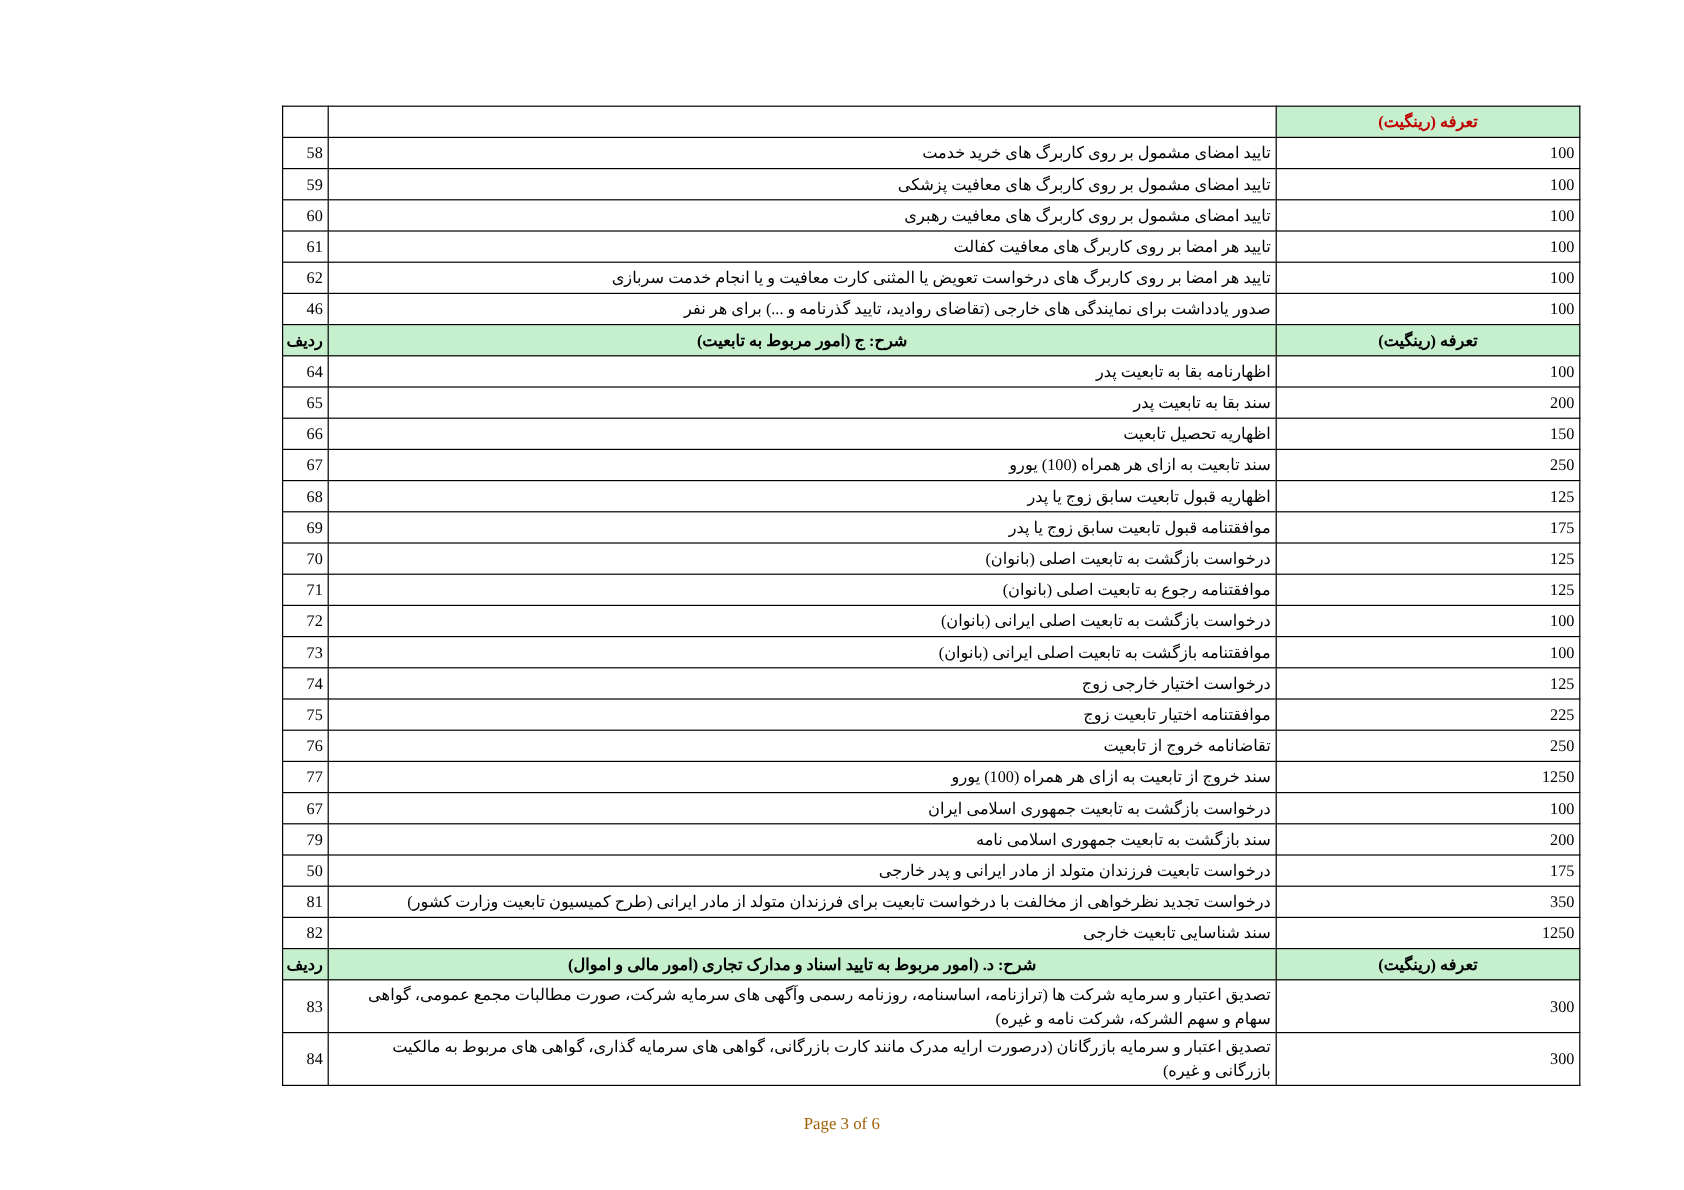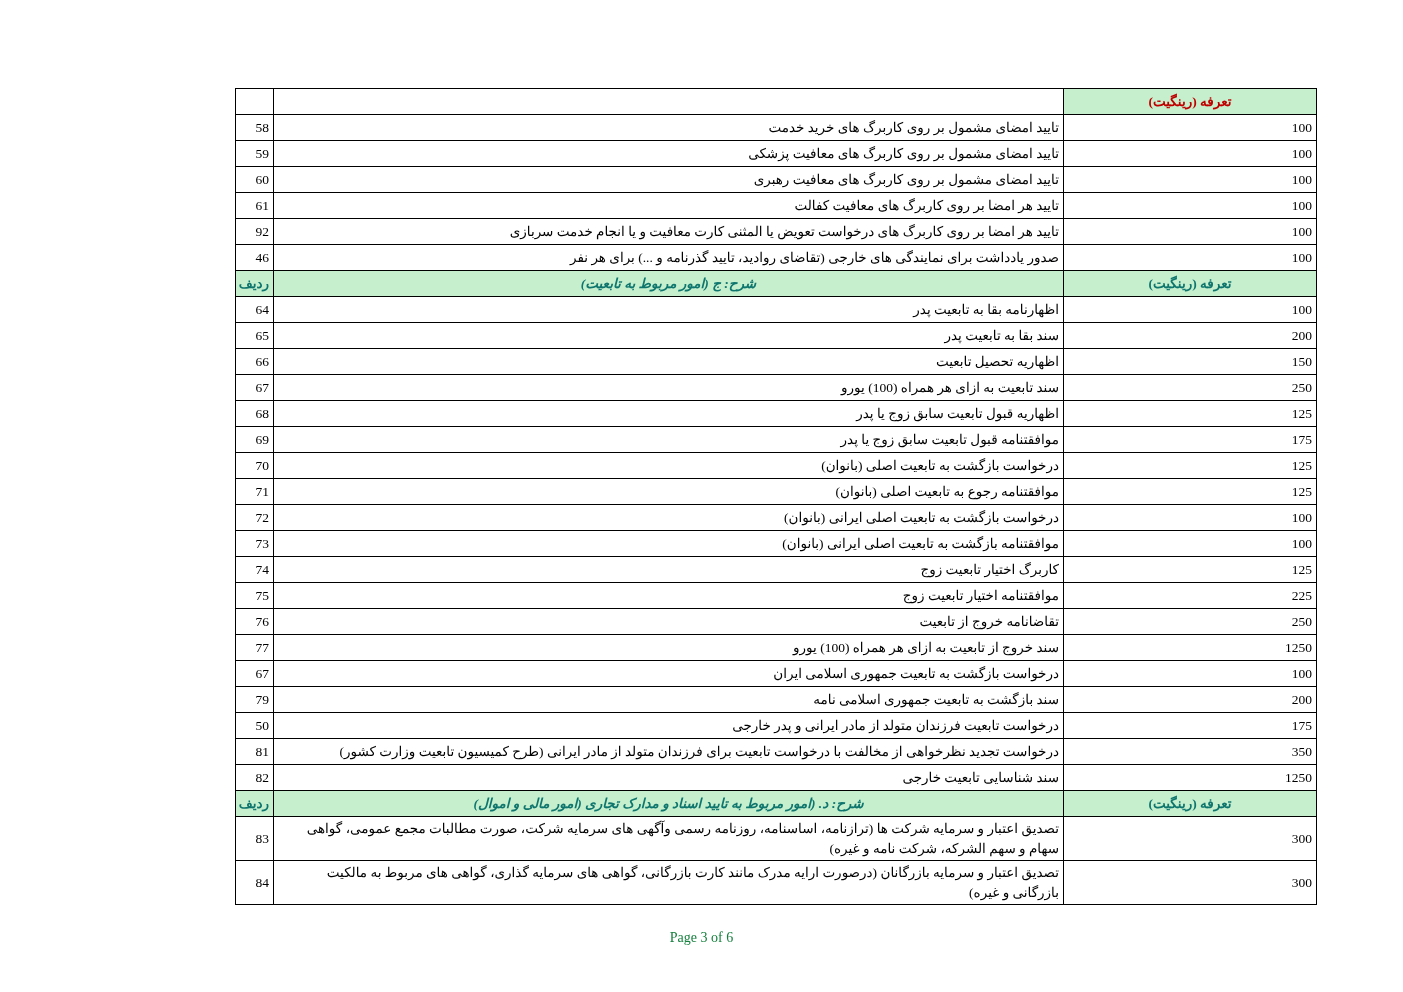--- a/index.html
+++ b/index.html
@@ -55,24 +55,24 @@
   }
   td.c-fee {
     text-align: right;
     font-size: 13.5px;
   }
 
   
   tr.section td {
     background: #c6efce;
     font-weight: bold;
-    color: #0f766e;
+    color: #000000;
     text-align: center;
   }
-  tr.section td.c-desc { text-align: center; font-style: italic; }
+  tr.section td.c-desc { text-align: center; }
 
   tr.toprow td.c-fee {
     background: #c6efce;
     font-weight: bold;
     color: #c00000;
     text-align: center;
   }
   tr.toprow td.c-desc, tr.toprow td.c-row {
     background: #ffffff;
   }
@@ -86,21 +86,21 @@
   }
 
   .footer {
     position: absolute;
     left: 0;
     right: 0;
     top: 930px;
     text-align: center;
     font-size: 14px;
     font-family: "Liberation Serif", serif;
-    color: #15803d;
+    color: #a16207;
     direction: ltr;
   }
 </style>
 </head>
 <body>
 
 <div class="page">
   <div class="sheet">
     <table class="fee-table">
       <colgroup>
@@ -130,21 +130,21 @@
             <td class="c-row">60</td>
           </tr>
           <tr>
             <td class="c-fee">100</td>
             <td class="c-desc">تایید هر امضا بر روی کاربرگ های معافیت کفالت</td>
             <td class="c-row">61</td>
           </tr>
           <tr>
             <td class="c-fee">100</td>
             <td class="c-desc">تایید هر امضا بر روی کاربرگ های درخواست تعویض یا المثنی کارت معافیت و یا انجام خدمت سربازی</td>
-            <td class="c-row">92</td>
+            <td class="c-row">62</td>
           </tr>
           <tr>
             <td class="c-fee">100</td>
             <td class="c-desc">صدور یادداشت برای نمایندگی های خارجی (تقاضای روادید، تایید گذرنامه و ...) برای هر نفر</td>
             <td class="c-row">46</td>
           </tr>
           <tr class="section">
             <td class="c-fee">تعرفه (رینگیت)</td>
             <td class="c-desc">شرح: ج (امور مربوط به تابعیت)</td>
             <td class="c-row">ردیف</td>
@@ -194,21 +194,21 @@
             <td class="c-desc">درخواست بازگشت به تابعیت اصلی ایرانی (بانوان)</td>
             <td class="c-row">72</td>
           </tr>
           <tr>
             <td class="c-fee">100</td>
             <td class="c-desc">موافقتنامه بازگشت به تابعیت اصلی ایرانی (بانوان)</td>
             <td class="c-row">73</td>
           </tr>
           <tr>
             <td class="c-fee">125</td>
-            <td class="c-desc">کاربرگ  اختیار تابعیت زوج</td>
+            <td class="c-desc">درخواست  اختیار خارجی زوج</td>
             <td class="c-row">74</td>
           </tr>
           <tr>
             <td class="c-fee">225</td>
             <td class="c-desc">موافقتنامه اختیار تابعیت زوج</td>
             <td class="c-row">75</td>
           </tr>
           <tr>
             <td class="c-fee">250</td>
             <td class="c-desc">تقاضانامه خروج از تابعیت</td>

